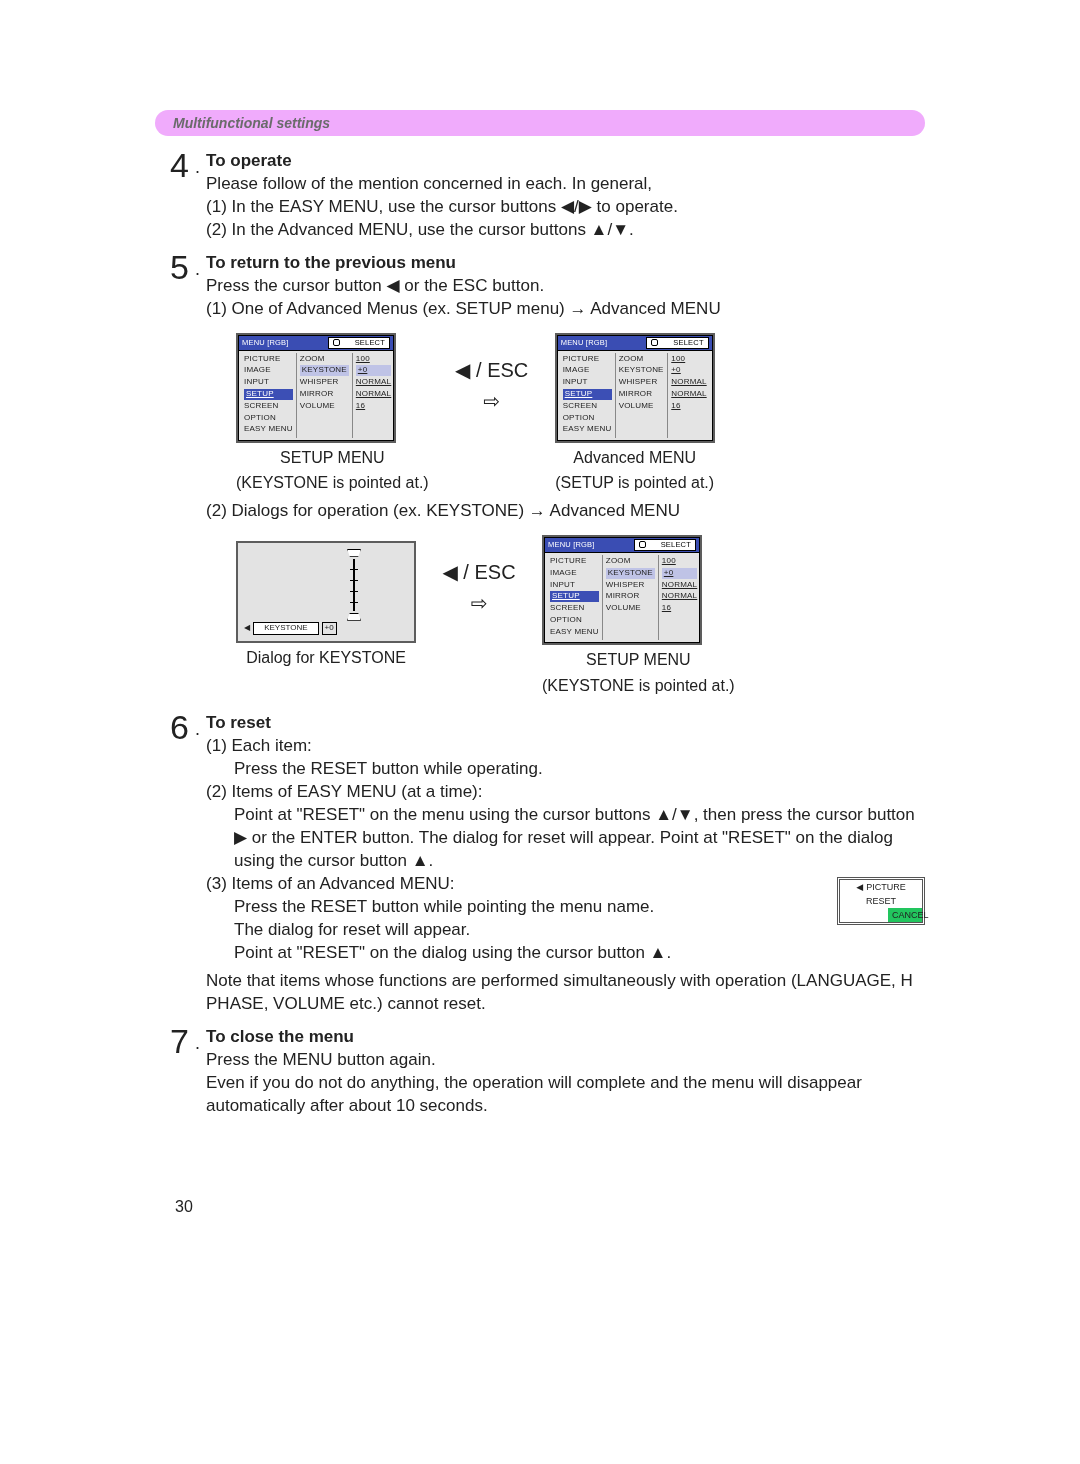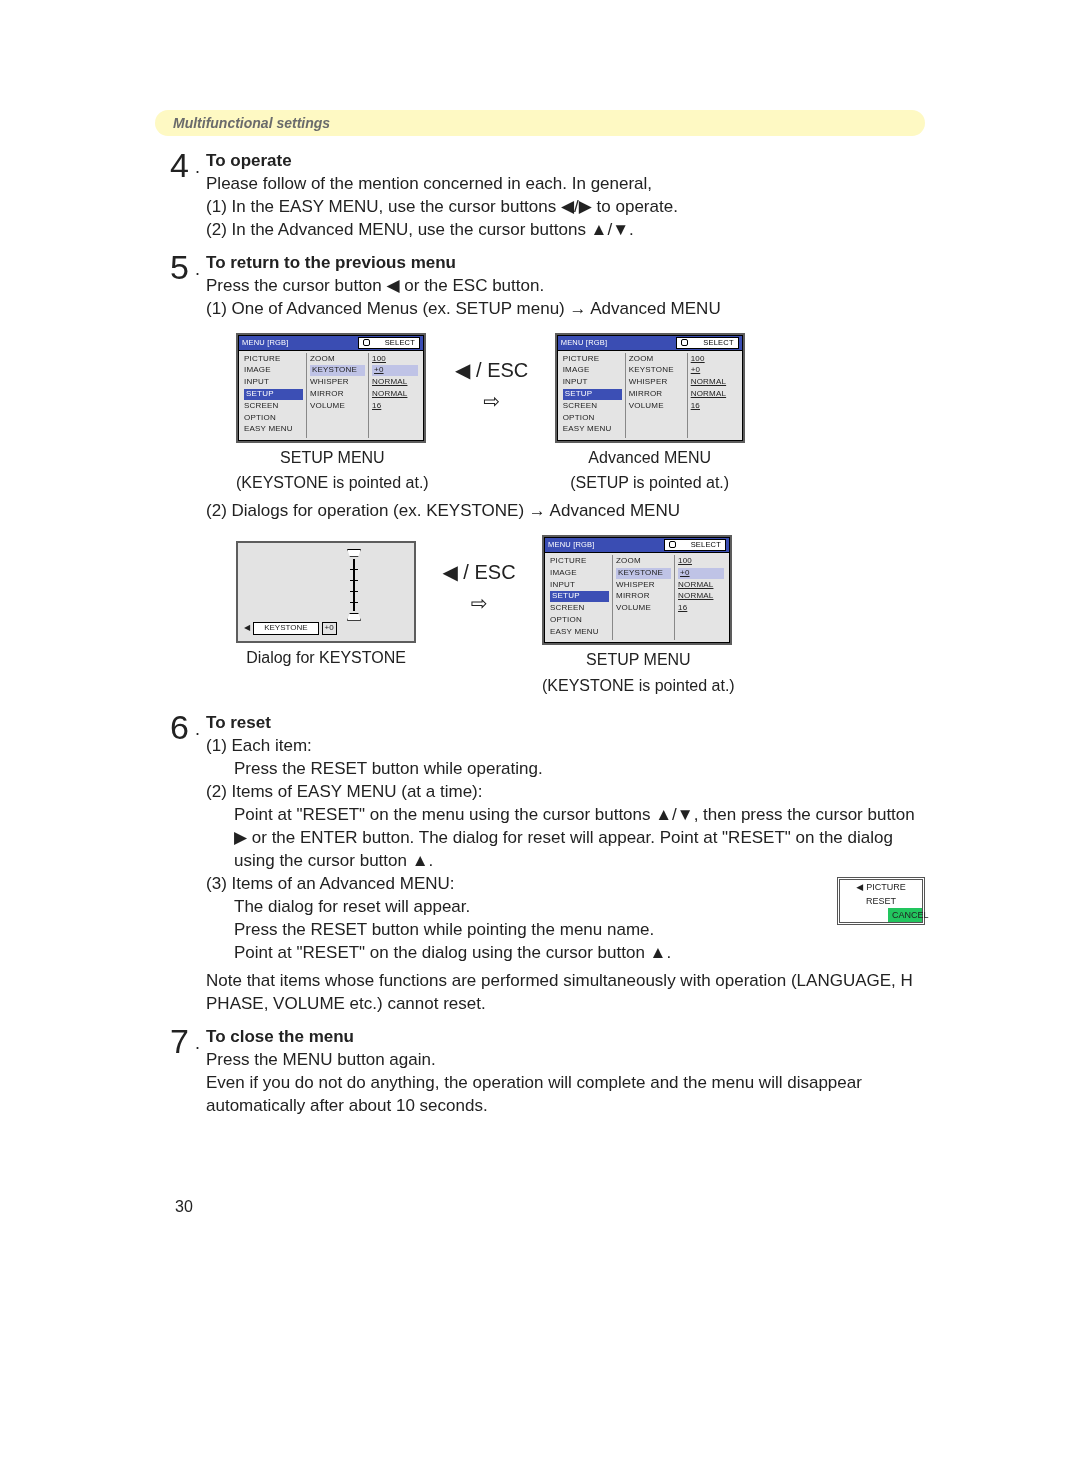--- a/index.html
+++ b/index.html
@@ -9,21 +9,21 @@
     font-family: Arial, Helvetica, sans-serif;
     color: #222;
     width: 1080px;
   }
   .page {
     width: 850px;
     margin: 110px auto 0 auto;
     padding: 0 40px 40px 40px;
   }
   .section-tab {
-    background: #fef9c3;
+    background: #f0abfc;
     border-radius: 14px;
     height: 26px;
     line-height: 26px;
     padding: 0 18px;
     color: #6a6b6b;
     font-size: 14px;
     font-style: italic;
     font-weight: bold;
     margin-bottom: 14px;
   }
@@ -56,21 +56,21 @@
     display: flex;
     align-items: flex-start;
     gap: 18px;
     margin: 12px 0 6px 30px;
   }
   .osd {
     border: 2px solid #5d5d5d;
     background: #dcdcdc;
     font-size: 8px;
     letter-spacing: 0.2px;
-    width: 190px;
+    width: 160px;
     box-shadow: 0 0 0 1px #bfbfbf inset;
   }
   .osd .titlebar {
     background: #3a4db3;
     color: #fff;
     display: flex;
     justify-content: space-between;
     align-items: center;
     padding: 1px 3px;
     border: 1px solid #000;
@@ -98,21 +98,21 @@
   .osd .col-left, .osd .col-mid, .osd .col-right {
     display: flex;
     flex-direction: column;
     gap: 1px;
     padding: 1px 3px;
   }
   .osd .col-left { width: 66px; border-right: 1px solid #888; }
   .osd .col-mid { width: 62px; border-right: 1px solid #888; }
   .osd .col-right { flex: 1; text-decoration: underline; }
   .osd .item { white-space: nowrap; }
-  .osd .hi-left { background: #3c4fb5; color: #fff; padding: 0 2px; }
+  .osd .hi-left { background: #3c4fb5; color: #fff; padding: 0 2px; text-decoration: underline; }
   .osd .hi-mid { background: #bfc3e6; padding: 0 2px; }
   .caption { text-align: center; font-size: 16px; margin-top: 4px; }
   .esc-block { display: flex; flex-direction: column; align-items: center; gap: 4px; margin-top: 24px; width: 90px; }
   .esc-text { font-size: 20px; }
   .arrow-right { font-size: 20px; }
   .dialog-mini {
     border: 2px solid #5d5d5d;
     background: #e3e3e3;
     width: 180px;
     height: 102px;
@@ -355,22 +355,22 @@
         <div class="reset-dialog">
           <div class="rrow top">
               <span>◀</span>
               <span>PICTURE</span>
             </div>
           <div class="rrow">RESET</div>
           <div class="rrow hi">CANCEL</div>
         </div>
 
         <span>(3) Items of an Advanced MENU:</span><br>
+        <div class="sub-indent">Press the RESET button while pointing the menu name.</div>
         <div class="sub-indent">The dialog for reset will appear.</div>
-        <div class="sub-indent">Press the RESET button while pointing the menu name.</div>
         <div class="sub-indent">Point at "RESET" on the dialog using the cursor button ▲.</div>
         <div style="clear:both; height:6px;"></div>
         <span>Note that items whose functions are performed simultaneously with operation (LANGUAGE, H PHASE, VOLUME etc.) cannot reset.</span>
       </div>
     </li>
 
     <li>
       <div class="step-num">7</div>
       <div class="step-dot">.</div>
       <div class="step-body">

